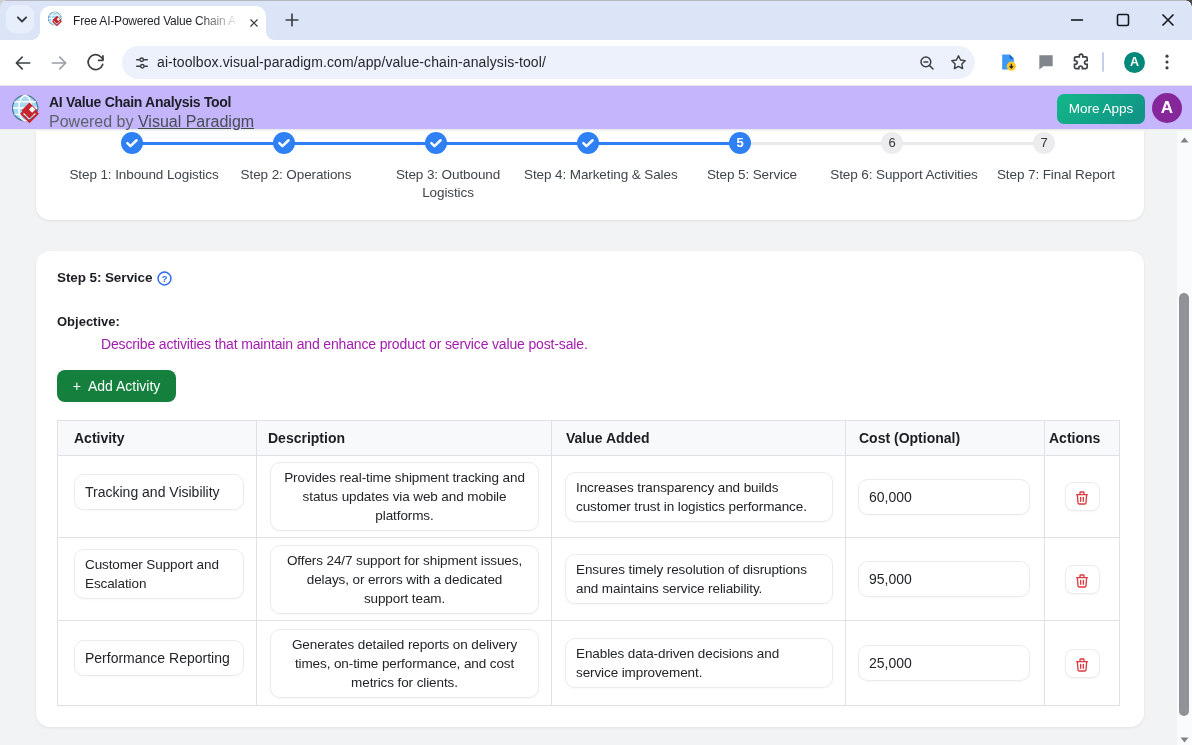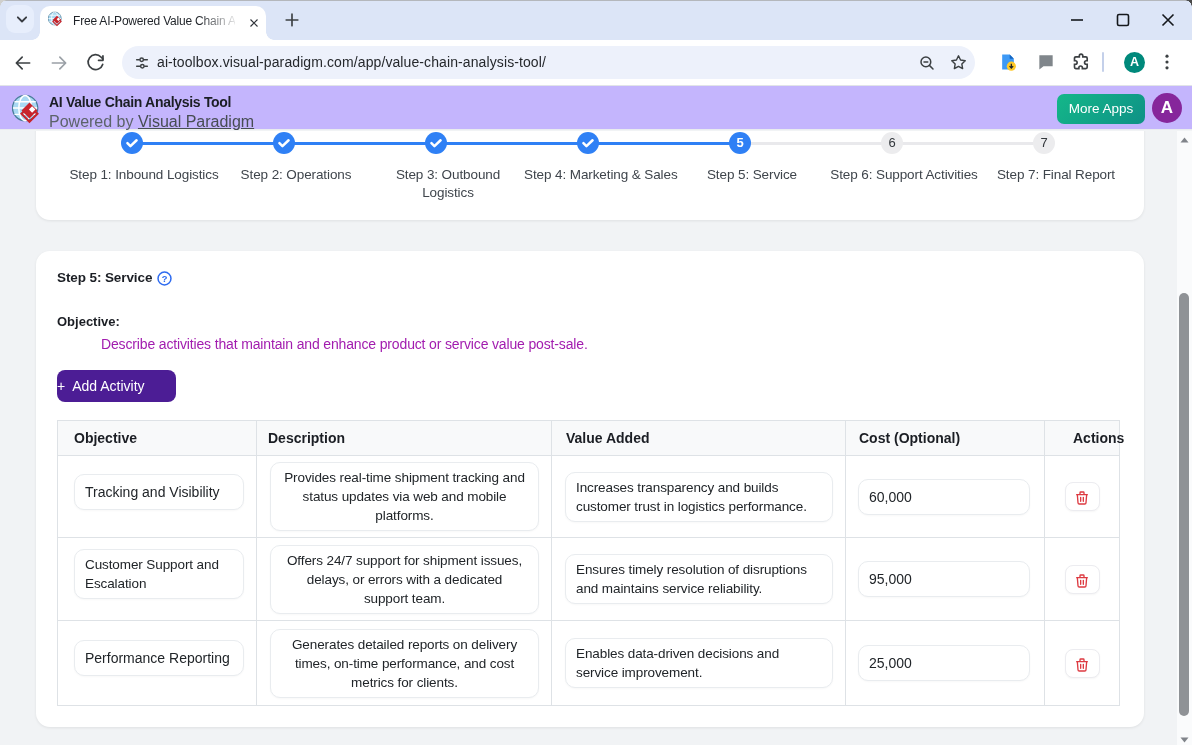--- a/index.html
+++ b/index.html
@@ -46,21 +46,21 @@
 .stepcircle.todo { background:#ececee; color:#33373c; }
 .stepnum { font-size:13px; line-height:22px; font-weight:bold; }
 .steplabel { position:absolute; top:55px; width:152px; text-align:center; font-size:13.5px; letter-spacing:-0.1px; color:#3f454c; line-height:18px; white-space:nowrap;margin-left:12px; }
 
 
 .maincard { position:absolute; left:36px; top:120px; width:1108px; height:476px; background:#fff; border-radius:14px; box-shadow:0 1px 3px rgba(0,0,0,0.08); }
 .sec-title { position:absolute; left:21px; top:19px; font-size:13.5px; letter-spacing:-0.1px; font-weight:bold; color:#1b1e24; }
 .helpq { position:absolute; left:121px; top:20px; width:15px; height:15px; }
 .obj { position:absolute; left:21px; top:63px; font-size:13px; font-weight:bold; color:#1b1e24; }
 .objdesc { position:absolute; left:21px; top:85px; font-size:14px; letter-spacing:-0.15px; color:#a21caf;margin-left:44px; }
-.addbtn { position:absolute; left:21px; top:119px; width:119px; height:32px; background:#4c1d95; border-radius:8px; color:#fff; font-size:14px; text-align:left; line-height:32px; }
+.addbtn { position:absolute; left:21px; top:119px; width:119px; height:32px; background:#15803d; border-radius:8px; color:#fff; font-size:14px; text-align:center; line-height:32px; }
 
 table.vtable { position:absolute; left:21px; top:169px; width:1062px; border-collapse:collapse; table-layout:fixed; }
 table.vtable th, table.vtable td { border:1px solid #dee2e6; vertical-align:middle; }
 table.vtable th { background:#f8f9fa; font-size:14px; font-weight:bold; color:#1b1e24; text-align:left; padding:9px 0 9px 16px; }
 td.c-act { padding:6px 12px 16px 16px; }
 td.c-desc { padding:6px 12px 6px 13px;text-align:center; }
 td.c-val { padding:6px 12px 6px 13px; }
 td.c-cost { padding:6px 14px 6px 12px; }
 td.c-actions { text-align:center; }
 .ibox { background:#fff; border:1px solid #e9ecef; border-radius:10px; font-size:14px; color:#212529; box-shadow:0 1px 2px rgba(0,0,0,0.03); }
@@ -227,25 +227,25 @@
     <table class="vtable">
       <colgroup>
           <col style="width:199px">
           <col style="width:295px">
           <col style="width:294px">
           <col style="width:199px">
           <col style="width:75px">
         </colgroup>
       <tbody>
           <tr>
-            <th>Objective</th>
+            <th>Activity</th>
             <th style="padding-left:11px">Description</th>
             <th style="padding-left:14px">Value Added</th>
             <th style="padding-left:13px">Cost (Optional)</th>
-            <th style="padding-left:28px">Actions</th>
+            <th style="padding-left:4px">Actions</th>
           </tr>
       <tr style="height:82px">
         <td class="c-act">
               <div class="ibox one">Tracking and Visibility</div>
             </td>
         <td class="c-desc">
               <div class="ibox multi">Provides real-time shipment tracking and<br>status updates via web and mobile<br>platforms.</div>
             </td>
         <td class="c-val">
               <div class="ibox multi">Increases transparency and builds<br>customer trust in logistics performance.</div>

